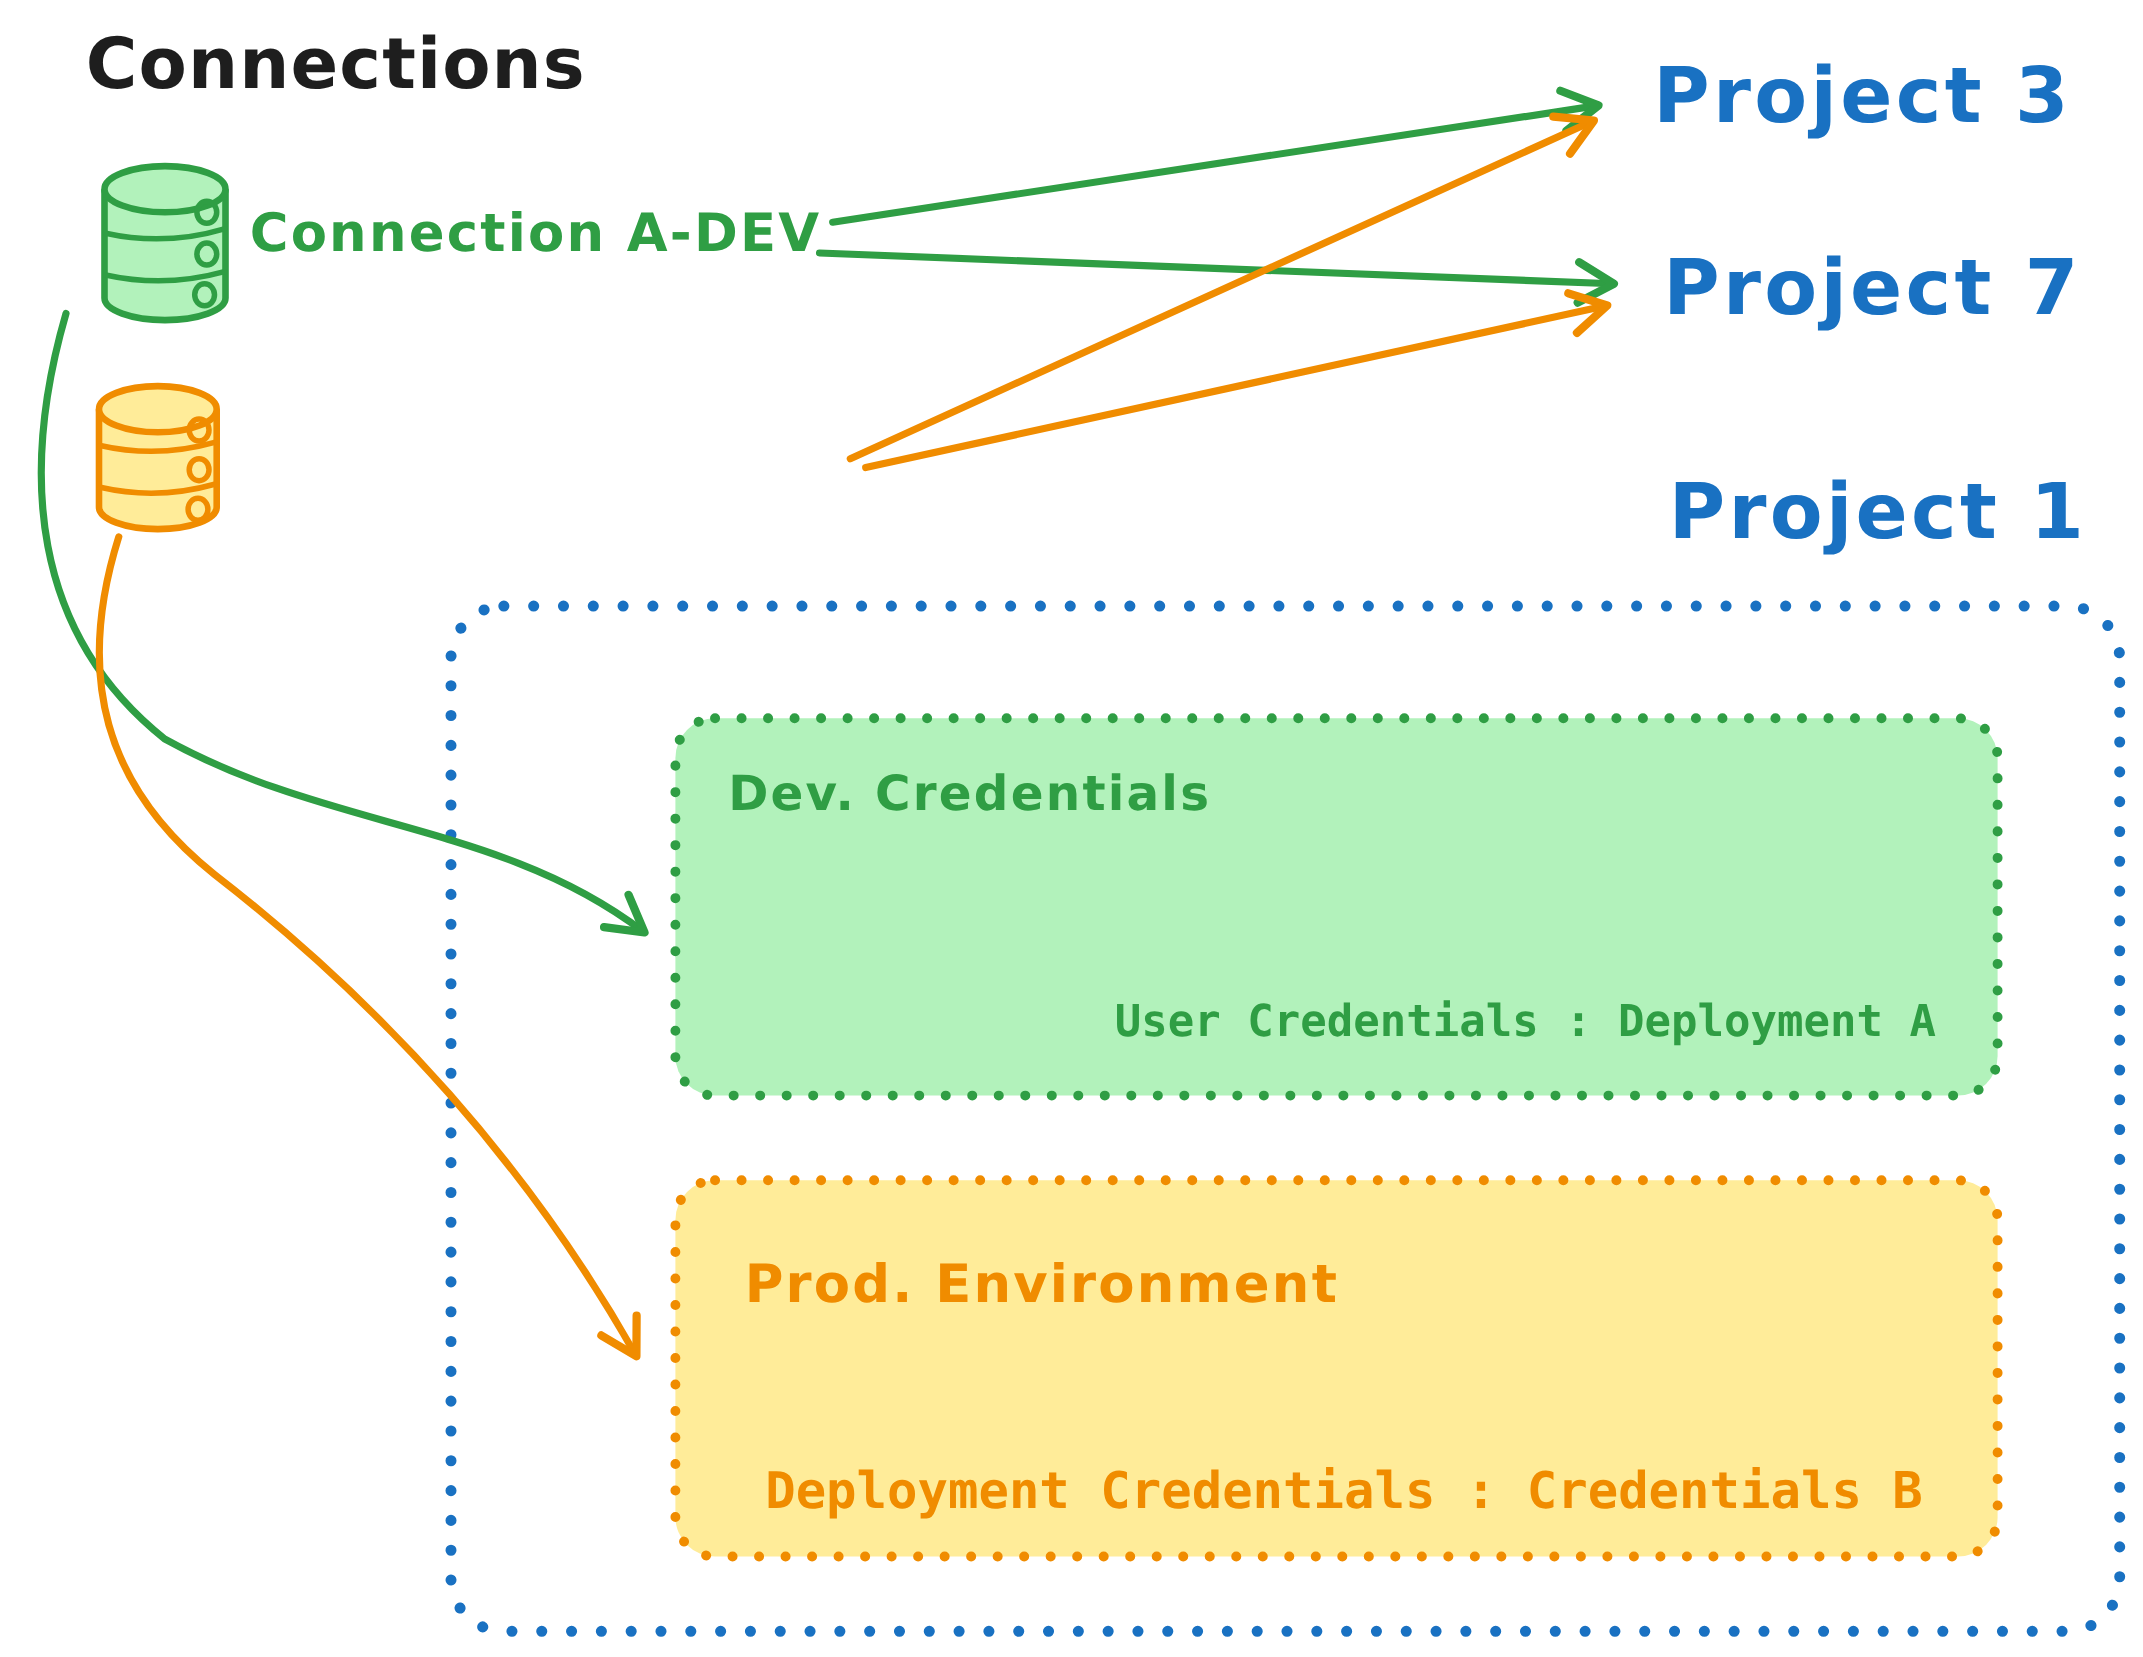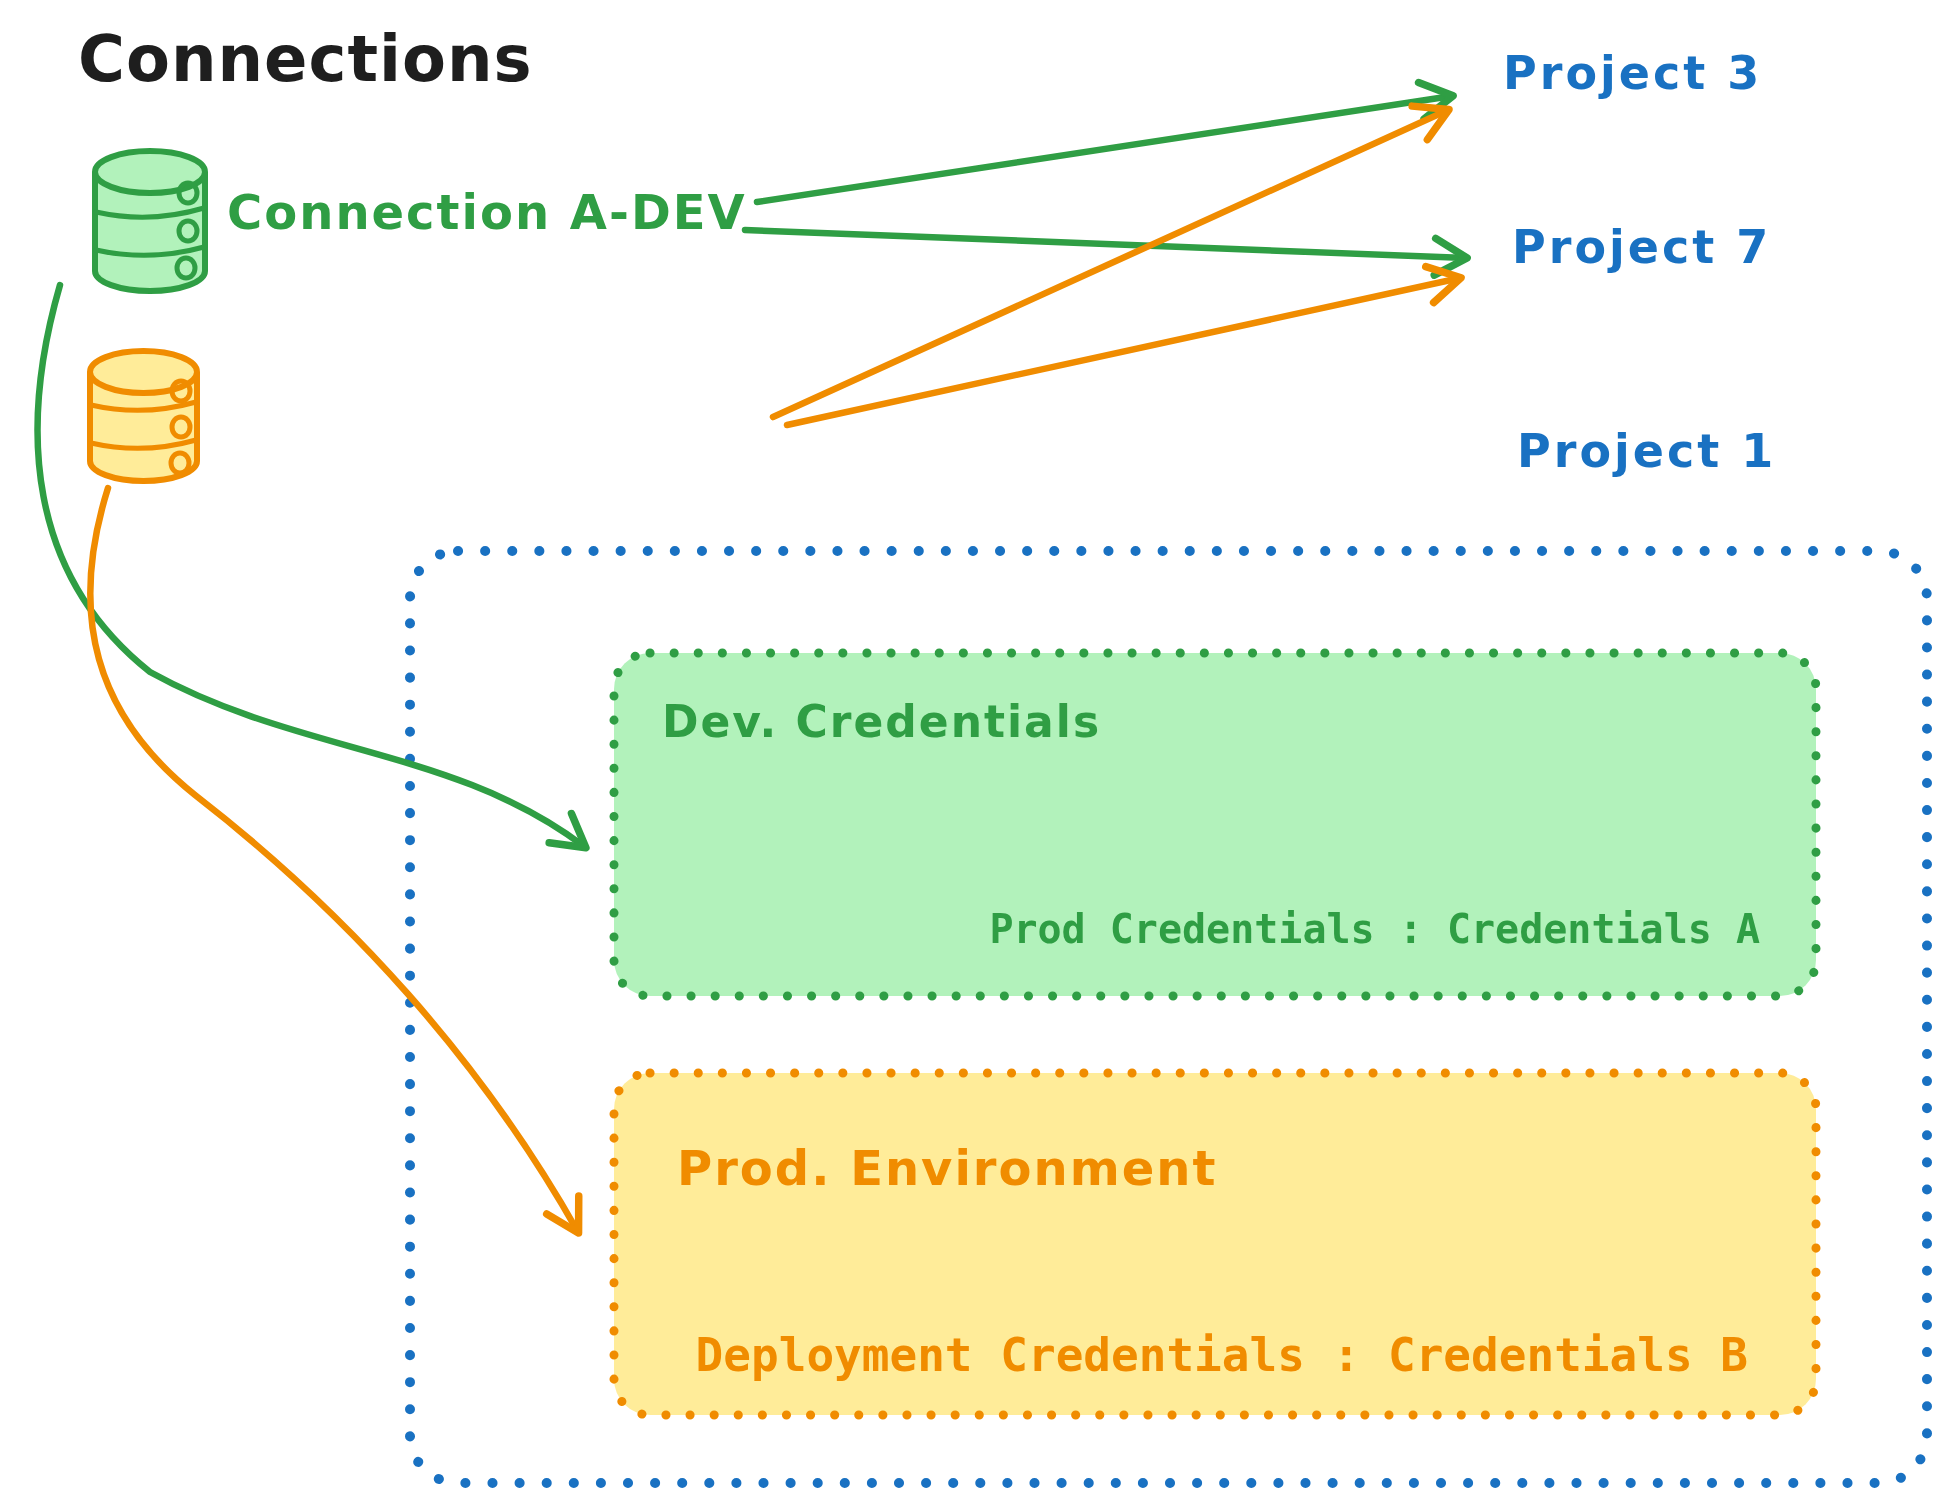--- a/index.html
+++ b/index.html
@@ -10,21 +10,21 @@
     background: #ffffff;
     overflow: hidden;
     font-family: "DejaVu Sans", "Liberation Sans", sans-serif;
   }
   .canvas svg { position: absolute; left: 0; top: 0; }
 
   .txt { position: absolute; white-space: nowrap; font-weight: 600; }
   .title        { left: 78px;  top: 22px;   font-size: 64px; font-weight: 700; color: var(--ink); letter-spacing: 1px; }
   .conn-a       { left: 227px; top: 184px;  font-size: 48px; color: var(--green);  letter-spacing: 2px; }
   .conn-b       { left: 217px; top: 384px;  font-size: 48px; color: var(--orange); letter-spacing: 2px; }
-  .project      { font-size: 46px; color: var(--blue); letter-spacing: 3px; }
+  .project      { font-size: 70px; color: var(--blue); letter-spacing: 3px; }
   .p3 { left: 1503px; top: 46px;  }
   .p2 { left: 1512px; top: 220px; }
   .p1 { left: 1517px; top: 424px; }
   .env-label-dev  { left: 662px; top: 696px;  font-size: 44px; color: var(--green);  letter-spacing: 2px; }
   .env-label-prod { left: 677px; top: 1140px; font-size: 48px; color: var(--orange); letter-spacing: 2px; }
   .cred { font-family: "DejaVu Sans Mono", "Liberation Mono", monospace; font-weight: 700; }
   .cred-dev  { right: 188px; top: 906px;  font-size: 40px; color: var(--green);  }
   .cred-prod { right: 200px; top: 1328px; font-size: 46px; color: var(--orange); margin-left: 28px; }
 
   
@@ -92,17 +92,17 @@
 
   <div class="txt title">Connections</div>
 
   <div class="txt conn-a">Connection A-DEV</div>
 
   <div class="txt project p3">Project 3</div>
   <div class="txt project p2">Project 7</div>
   <div class="txt project p1">Project 1</div>
 
   <div class="txt env-label-dev">Dev. Credentials</div>
-  <div class="txt cred cred-dev">Prod Credentials : Credentials A</div>
+  <div class="txt cred cred-dev">User Credentials : Deployment A</div>
 
   <div class="txt env-label-prod">Prod. Environment</div>
   <div class="txt cred cred-prod">Deployment Credentials : Credentials B</div>
 </div>
 
 </body></html>

